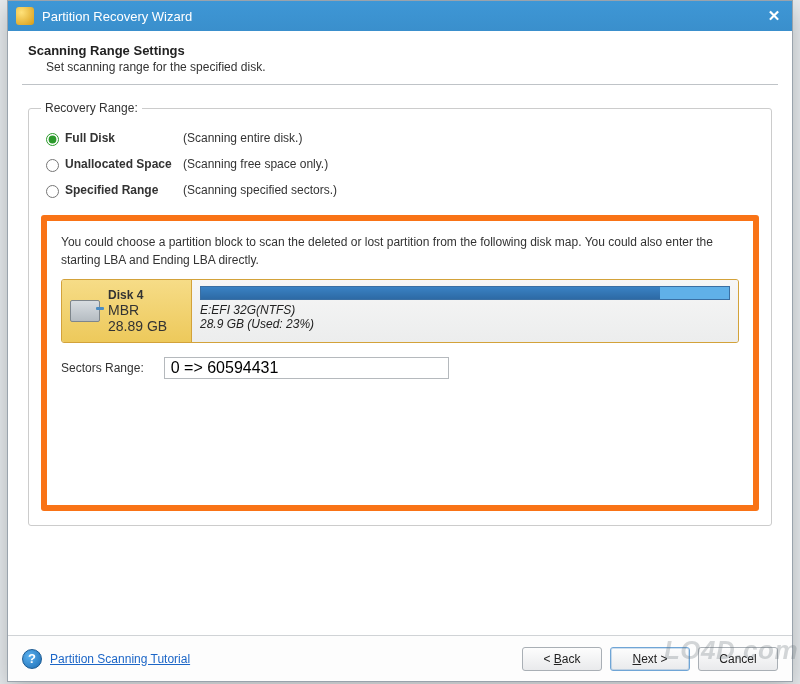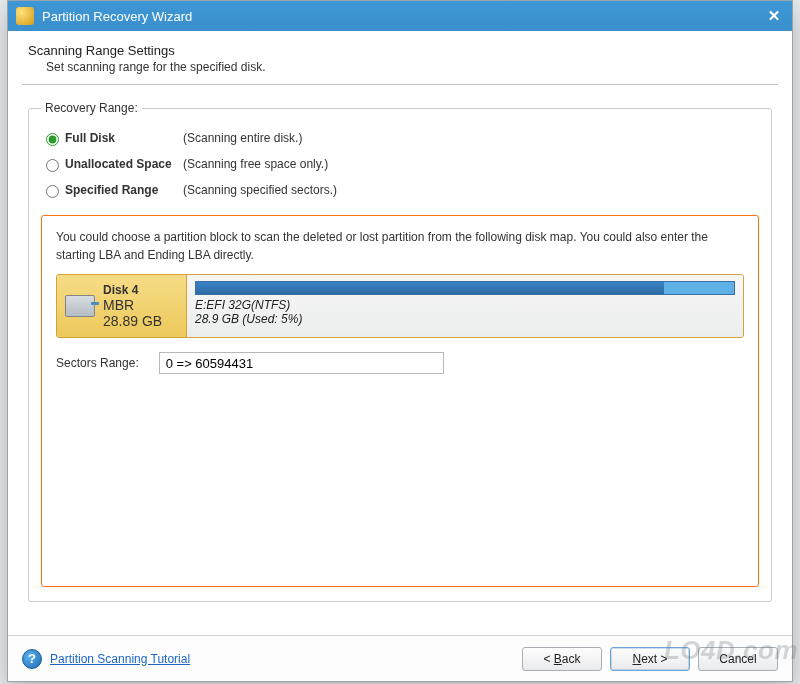--- a/index.html
+++ b/index.html
@@ -39,42 +39,42 @@
   }
 
   .body-content {
     padding: 8px 14px 0 14px;
   }
 
   .page-header {
     padding: 4px 6px 10px 6px;
     border-bottom: 1px solid #bfc3c7;
   }
-  .page-header h1 { margin: 0 0 2px 0; font-size: 13px; font-weight: normal; color: #222; }
+  .page-header h1 { margin: 0 0 2px 0; font-size: 13px; font-weight: bold; color: #222; }
   .page-header .sub { margin: 0 0 0 18px; color: #333; }
 
   fieldset.range {
     margin: 16px 6px 8px 6px;
     border: 1px solid #ccc;
     border-radius: 3px;
     padding: 10px 12px 14px 12px;
   }
   fieldset.range > legend { padding: 0 4px; color: #333; }
 
   .radio-row { display: flex; align-items: center; height: 26px; }
   .radio-row input[type="radio"] { accent-color: #2b9a2b; margin-right: 6px; }
   .radio-row .opt-label { width: 118px; font-weight: bold; }
   .radio-row .opt-desc { color: #333; }
 
   .inner-box {
-    border: 1px solid #f97316;
+    border: 6px solid #f97316;
     border-radius: 3px;
     margin-top: 12px;
     padding: 12px 14px 14px 14px;
-    height: 372px;
+    height: 296px;
     position: relative;
   }
   .inner-box .instructions { line-height: 1.5; margin-bottom: 10px; }
 
   .disk-row {
     display: flex;
     border: 1px solid #d3a23a;
     border-radius: 3px;
     background: #e5e5e5;
     overflow: hidden;
@@ -122,21 +122,21 @@
   .part-label { font-size: 12px; color: #222; }
 
   .sectors-row { margin-top: 14px; display: flex; align-items: center; }
   .sectors-row label { margin-right: 20px; }
   .sectors-row input {
     width: 285px;
     height: 22px;
     border: 1px solid #b5b9bd;
     padding: 2px 6px;
     font-family: inherit;
-    font-size: 13px;
+    font-size: 16px;
   }
 
   .footer {
     position: absolute;
     left: 0; right: 0; bottom: 0;
     height: 46px;
     border-top: 1px solid #d0d3d6;
     display: flex;
     align-items: center;
     padding: 0 14px;
@@ -227,21 +227,21 @@
               <div class="dsub">MBR</div>
               <div class="dsub">28.89 GB</div>
             </div>
           </div>
           <div class="disk-right">
             <div class="usage-bar">
               <div class="usage-used" style="width:87%"></div>
               <div class="usage-free" style="width:13%"></div>
             </div>
             <div class="part-label">E:EFI 32G(NTFS)</div>
-            <div class="part-label">28.9 GB (Used: 5%)</div>
+            <div class="part-label">28.9 GB (Used: 23%)</div>
           </div>
         </div>
 
         <div class="sectors-row">
           <label>Sectors Range:</label>
           <input type="text" value="0 =&gt; 60594431" style="">
         </div>
       </div>
     </fieldset>
   </div>

